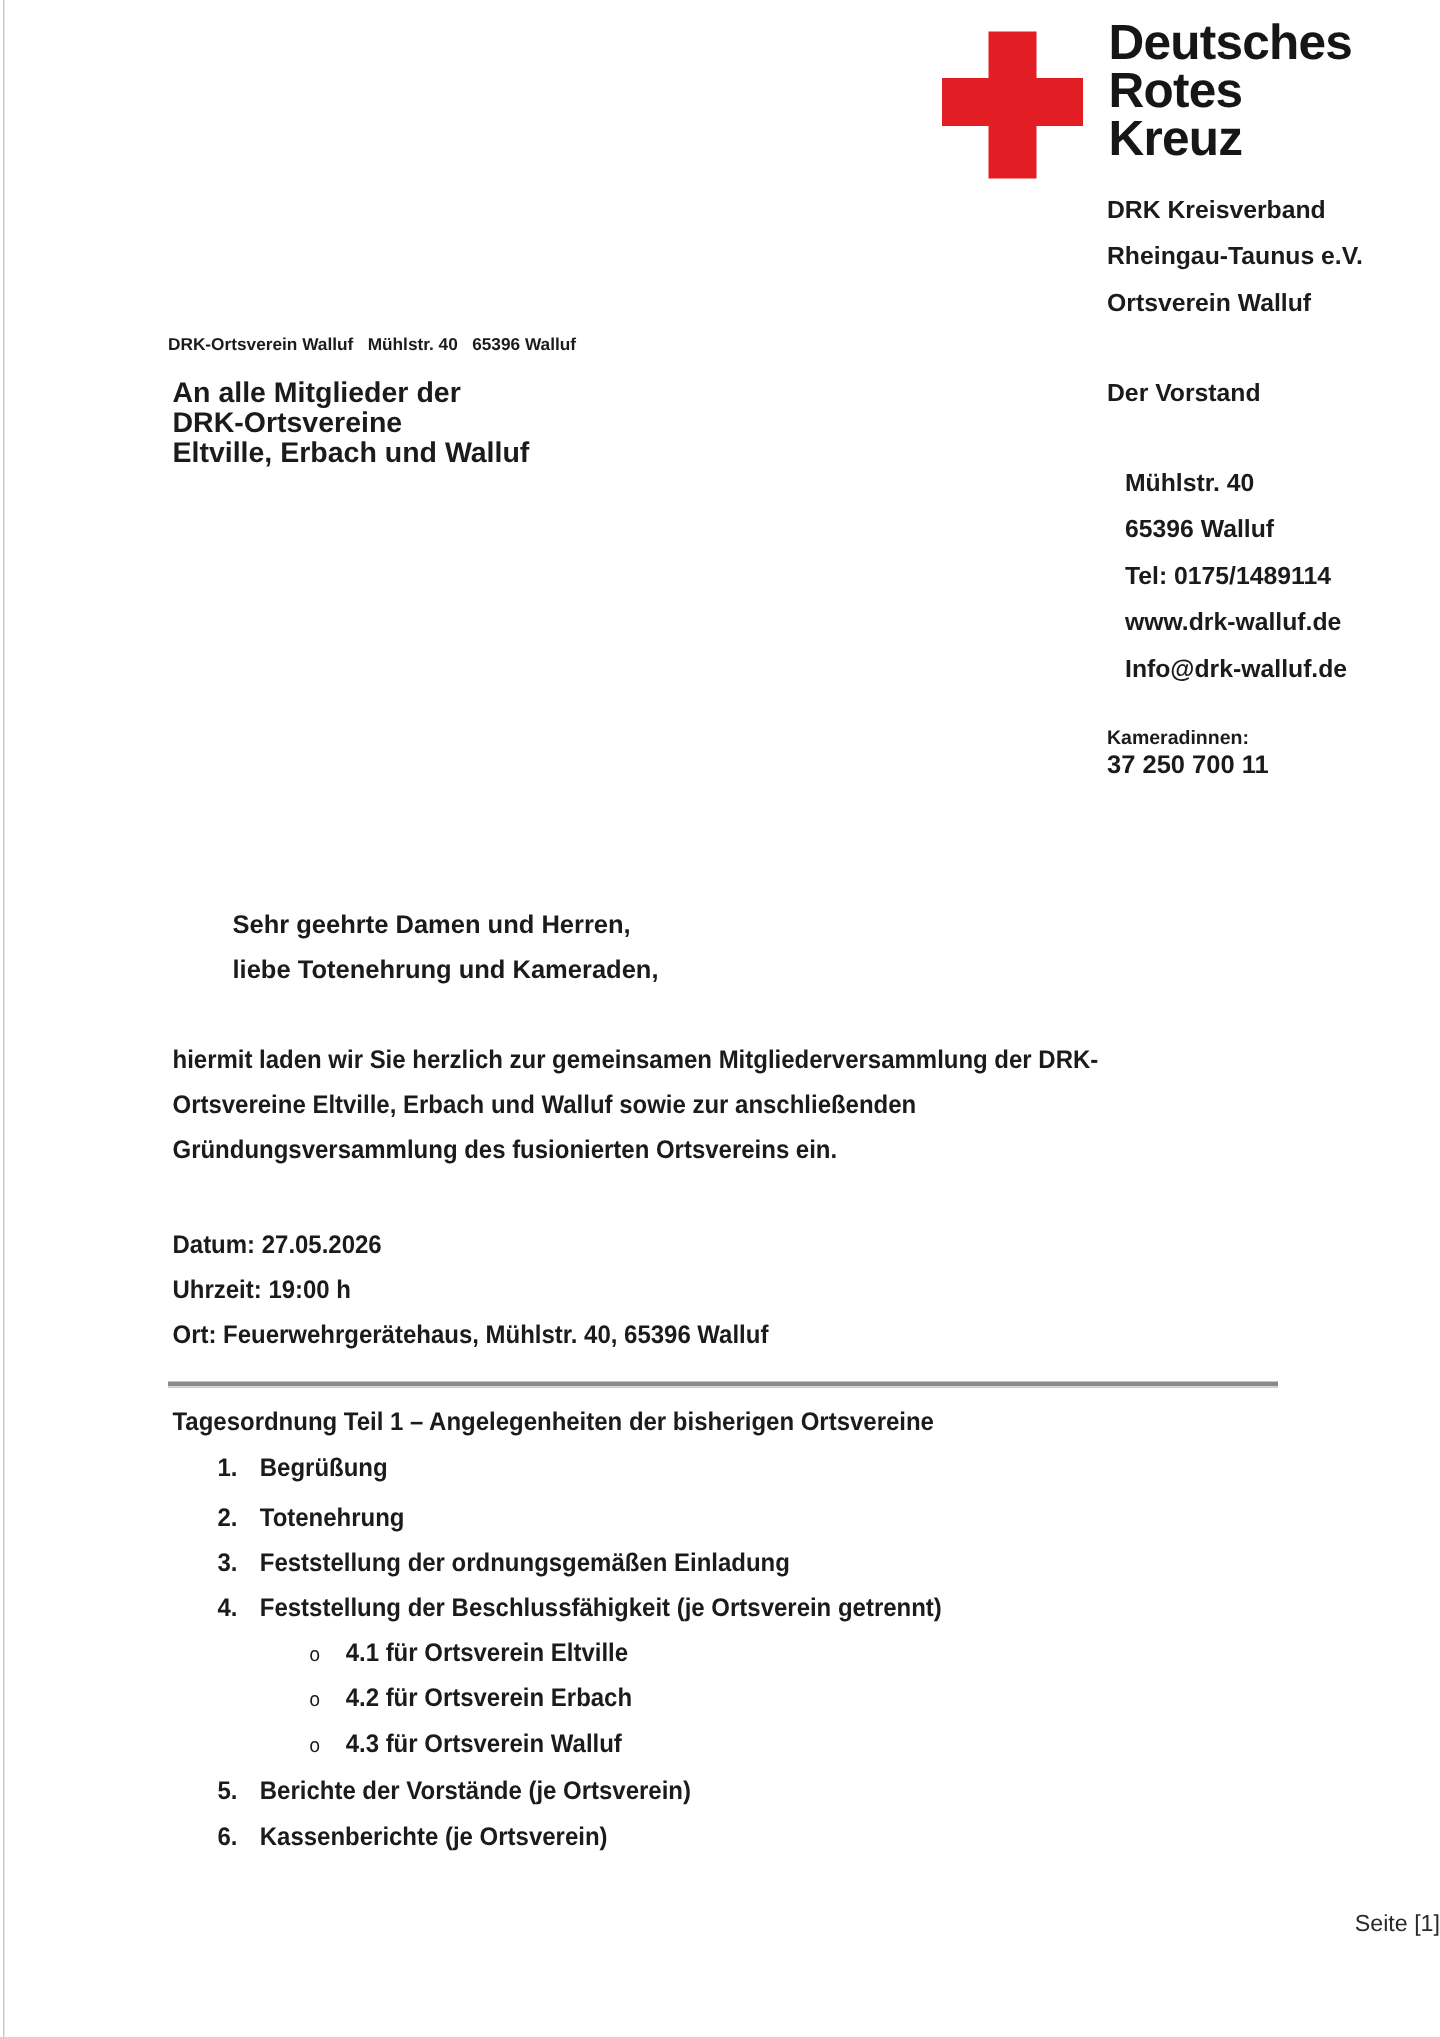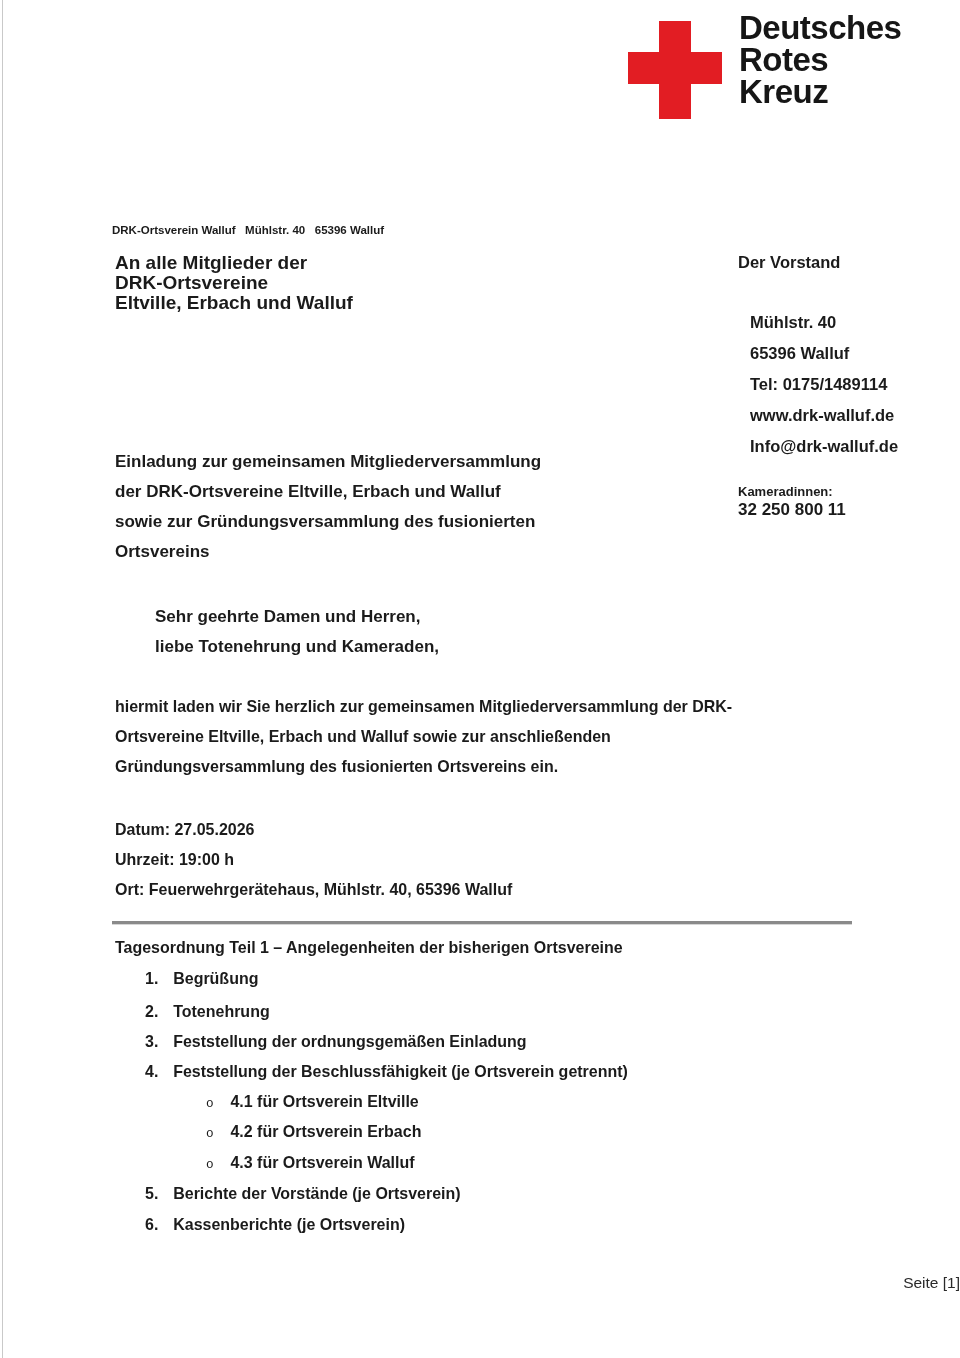--- a/index.html
+++ b/index.html
@@ -49,46 +49,45 @@
 
   <div id="cross" class="abs">
     <div class="vbar"></div>
     <div class="hbar"></div>
   </div>
   <div id="wordmark" class="abs">
     <div>Deutsches</div>
     <div>Rotes</div>
     <div>Kreuz</div>
   </div>
+  <div id="orgname" class="abs">
+    <div>DRK Kreisverband</div>
+    <div>Rheingau-Taunus e.V.</div>
+    <div>Ortsverein Walluf</div>
+  </div>
 
   <div id="sender" class="abs">DRK-Ortsverein Walluf   Mühlstr. 40   65396 Walluf</div>
 
   <div id="recipient" class="abs">
     <div>An alle Mitglieder der</div>
     <div>DRK-Ortsvereine</div>
     <div>Eltville, Erbach und Walluf</div>
   </div>
 
   <div id="vorstand" class="abs">Der Vorstand</div>
   <div id="contact" class="abs">
     <div>Mühlstr. 40</div>
     <div>65396 Walluf</div>
     <div>Tel: 0175/1489114</div>
     <div>www.drk-walluf.de</div>
     <div>Info@drk-walluf.de</div>
   </div>
   <div id="tax-label" class="abs">Kameradinnen:</div>
-  <div id="tax-number" class="abs">32 250 800 11</div>
+  <div id="tax-number" class="abs">37 250 700 11</div>
 
-  <div id="subject" class="abs">
-    <div>Einladung zur gemeinsamen Mitgliederversammlung</div>
-    <div>der DRK-Ortsvereine Eltville, Erbach und Walluf</div>
-    <div>sowie zur Gründungsversammlung des fusionierten</div>
-    <div>Ortsvereins</div>
-  </div>
 
   <div id="salutation" class="abs">
     <div>Sehr geehrte Damen und Herren,</div>
     <div>liebe Totenehrung und Kameraden,</div>
   </div>
 
   <div id="body-par" class="abs cond">
     <div>hiermit laden wir Sie herzlich zur gemeinsamen Mitgliederversammlung der DRK-</div>
     <div>Ortsvereine Eltville, Erbach und Walluf sowie zur anschließenden</div>
     <div>Gründungsversammlung des fusionierten Ortsvereins ein.</div>

